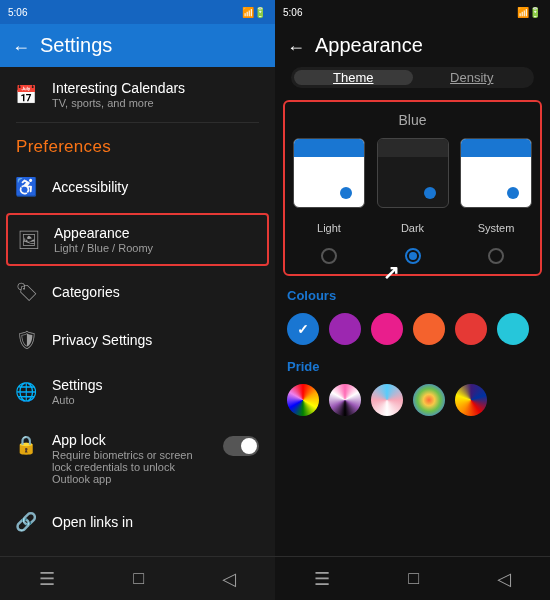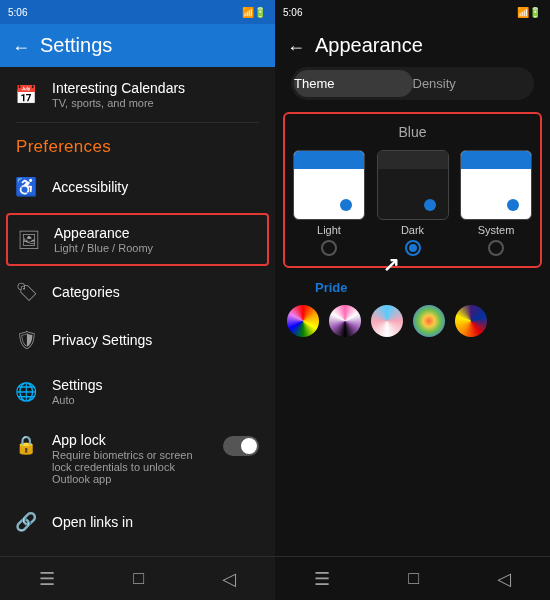--- a/index.html
+++ b/index.html
@@ -147,24 +147,26 @@
     }
     .tabs-container {
       display: flex;
       background: #1e1e1e;
       border-radius: 20px;
       margin: 0 16px 8px 16px;
       padding: 3px;
     }
     .tab {
       flex: 1;
-      padding: 6px 0;
+      text-align: center;
+      padding: 0 0;
       border-radius: 18px;
       font-size: 13px;
       cursor: pointer;
+      text-decoration: underline;
     }
     .tab.active {
       background: #3a3a3a;
       color: white;
     }
     .tab.inactive {
       color: #9e9e9e;
     }
 
     .appearance-content {
@@ -188,21 +190,21 @@
     }
     .theme-options {
       display: flex;
       gap: 6px;
       justify-content: space-between;
     }
     .theme-option {
       display: flex;
       flex-direction: column;
       align-items: center;
-      gap: 4px;
+      gap: 14px;
       cursor: pointer;
     }
     .theme-preview {
       width: 72px;
       height: 70px;
       border-radius: 6px;
       overflow: hidden;
       position: relative;
       border: 1px solid #444;
     }
@@ -296,21 +298,20 @@
       font-size: 14px;
       font-weight: bold;
     }
 
     .pride-label {
       color: #1976d2;
       font-size: 13px;
       font-weight: 600;
       margin-bottom: 10px;
       padding-left: 4px;
-      margin-left: 28px;
     }
     .pride-row {
       display: flex;
       gap: 10px;
       padding: 0 4px;
     }
     .pride-dot {
       width: 32px;
       height: 32px;
       border-radius: 50%;
@@ -483,20 +484,31 @@
           <span class="theme-label">System</span>
           <div class="radio-btn"></div>
         </div>
       </div>
     </div>
 
     <div style="position:relative;height:0;">
       <div style="position:absolute;top:-28px;left:100px;color:white;font-size:20px;font-weight:bold;">↗</div>
     </div>
 
+    <div class="colours-section">
+      <div class="colours-label">Colours</div>
+      <div class="colours-row">
+        <div class="colour-dot selected" style="background:#1976d2;"></div>
+        <div class="colour-dot" style="background:#9c27b0;"></div>
+        <div class="colour-dot" style="background:#e91e8c;"></div>
+        <div class="colour-dot" style="background:#f4622d;"></div>
+        <div class="colour-dot" style="background:#e53935;"></div>
+        <div class="colour-dot" style="background:#26c6da;"></div>
+      </div>
+    </div>
 
     <div class="pride-section">
       <div class="pride-label">Pride</div>
       <div class="pride-row">
         <div class="pride-dot" style="background: conic-gradient(red, orange, yellow, green, blue, violet, red);"></div>
         <div class="pride-dot" style="background: conic-gradient(#ff69b4, #fff, #9b59b6, #000, #9b59b6, #fff, #ff69b4);"></div>
         <div class="pride-dot" style="background: conic-gradient(#55cdfc, #f7a8b8, #fff, #f7a8b8, #55cdfc);"></div>
         <div class="pride-dot" style="background: radial-gradient(circle, #ff6b35, #f7c948, #6bbf4e, #4e91bd, #7b4fb5);"></div>
         <div class="pride-dot" style="background: conic-gradient(#3d1a78, #0032a0, #e40303, #ff8c00, #ffed00, #3d1a78);"></div>
       </div>

